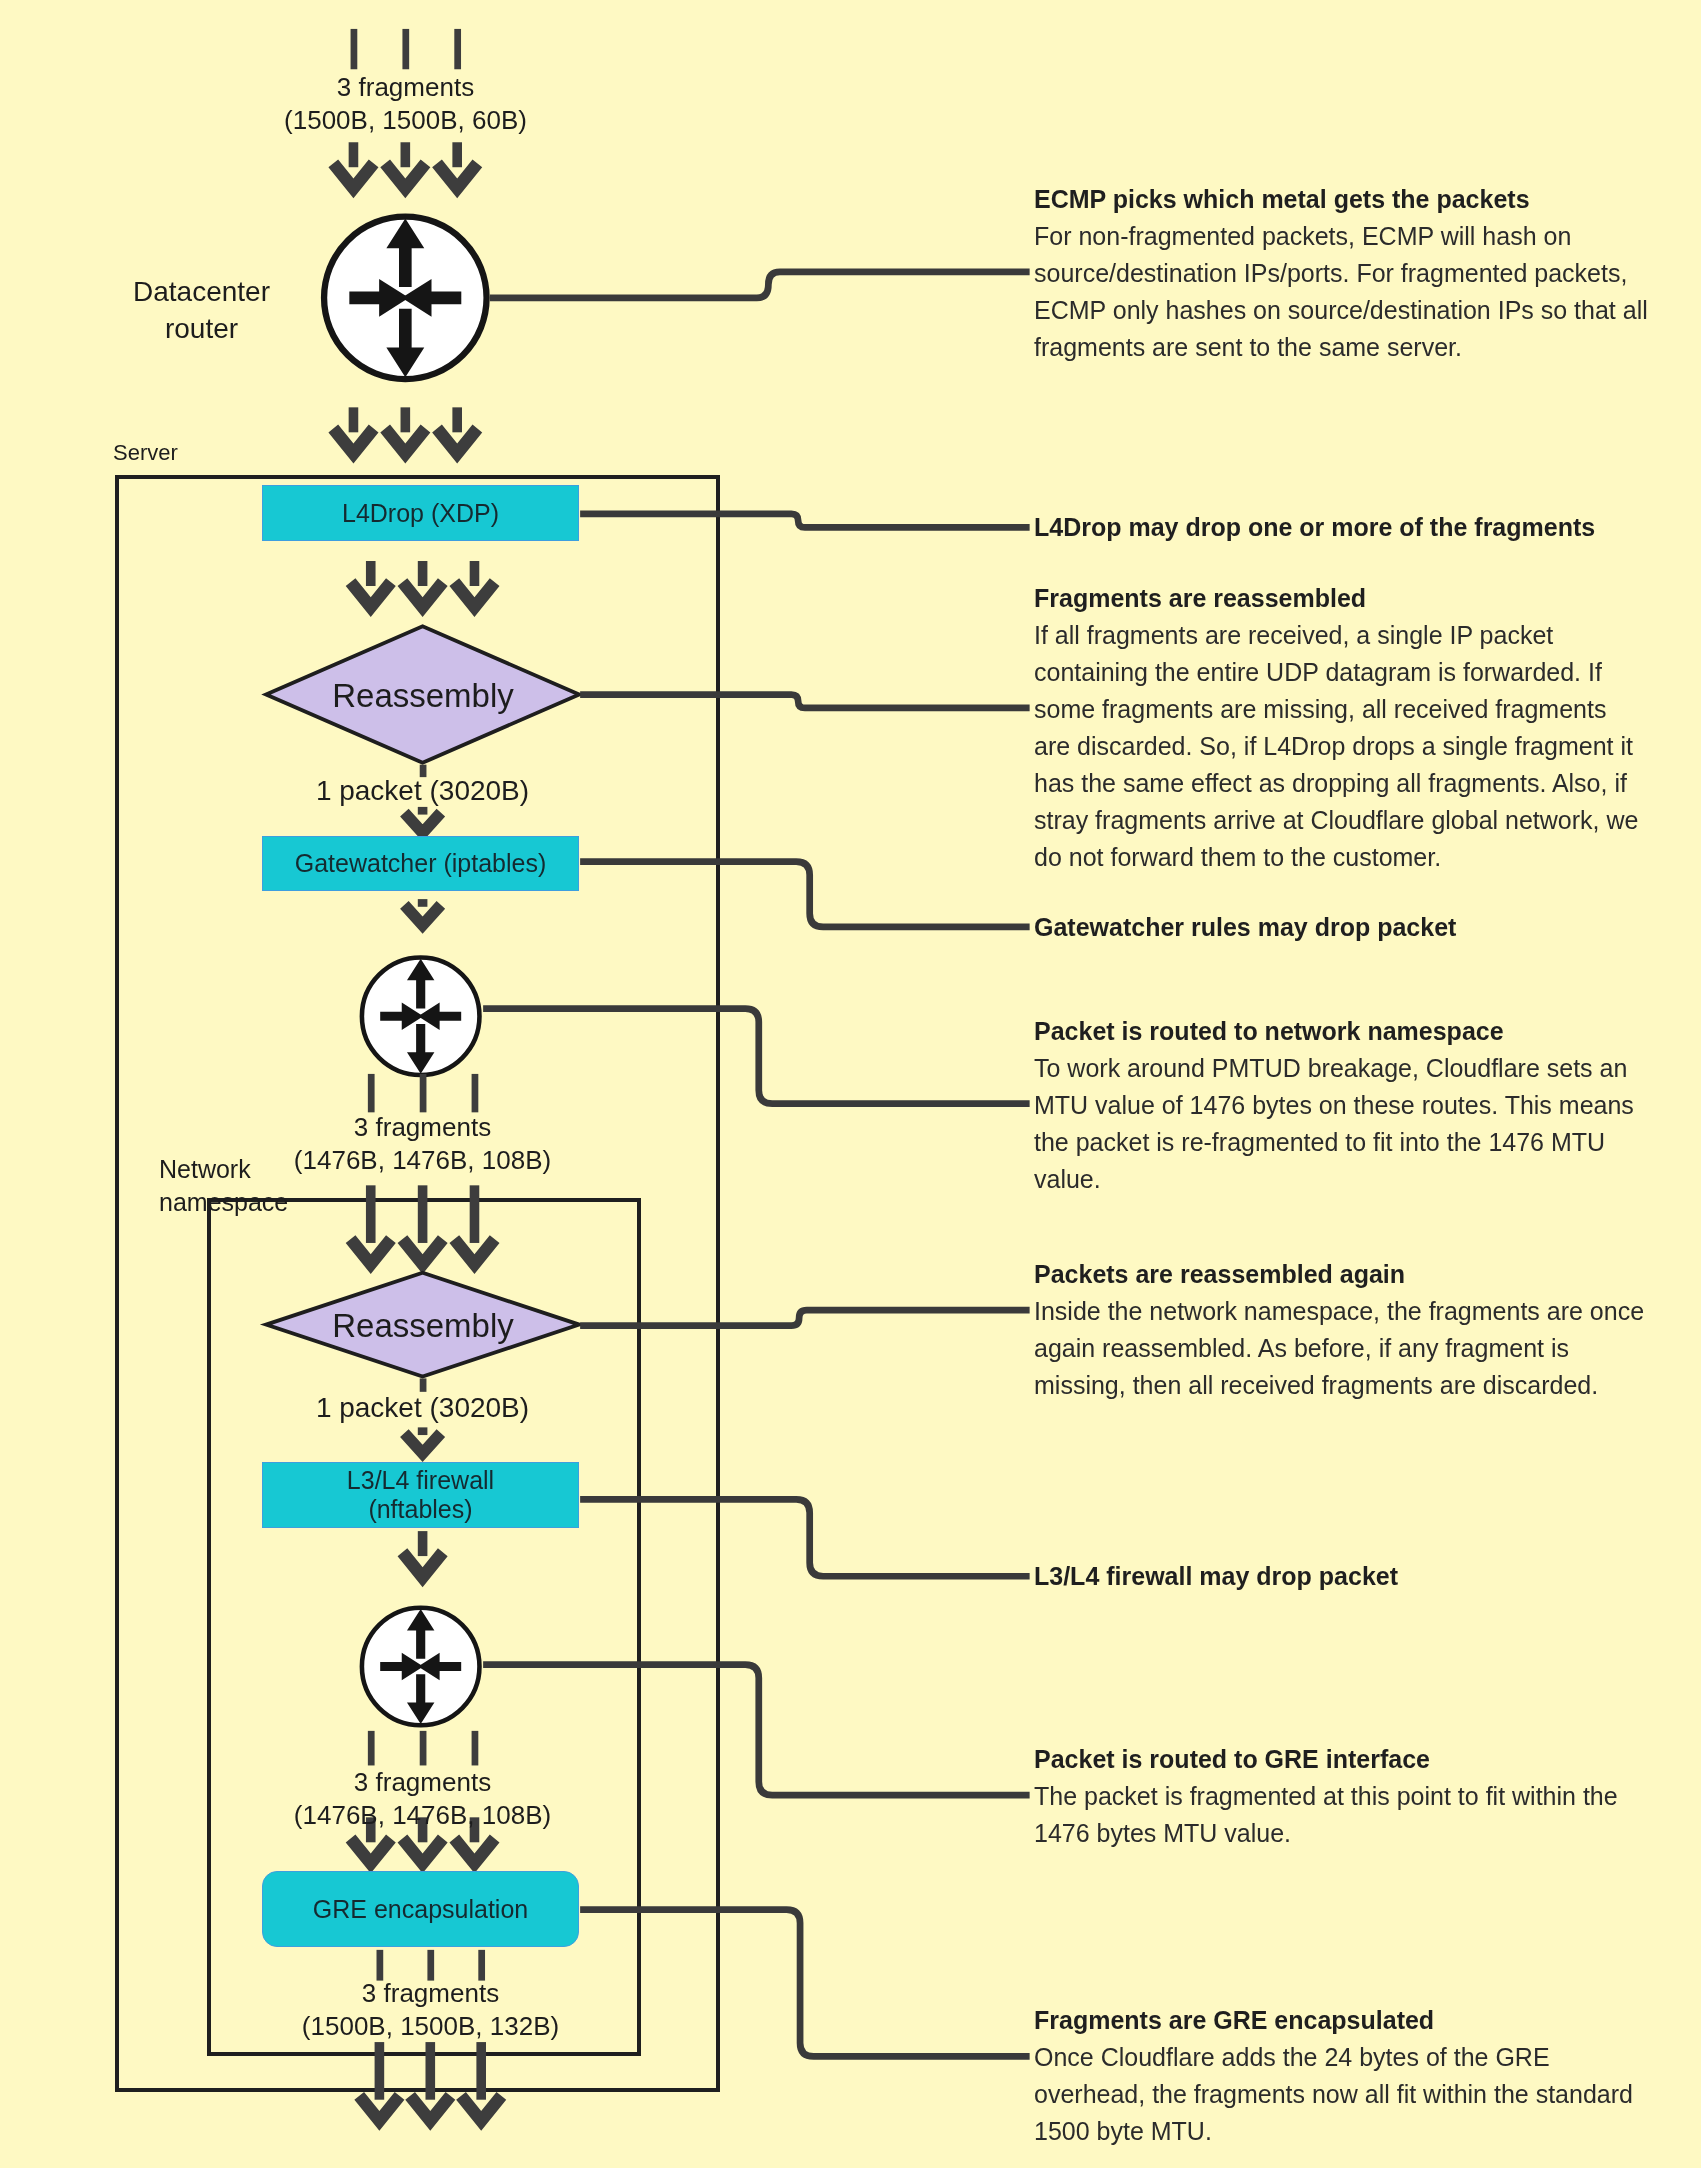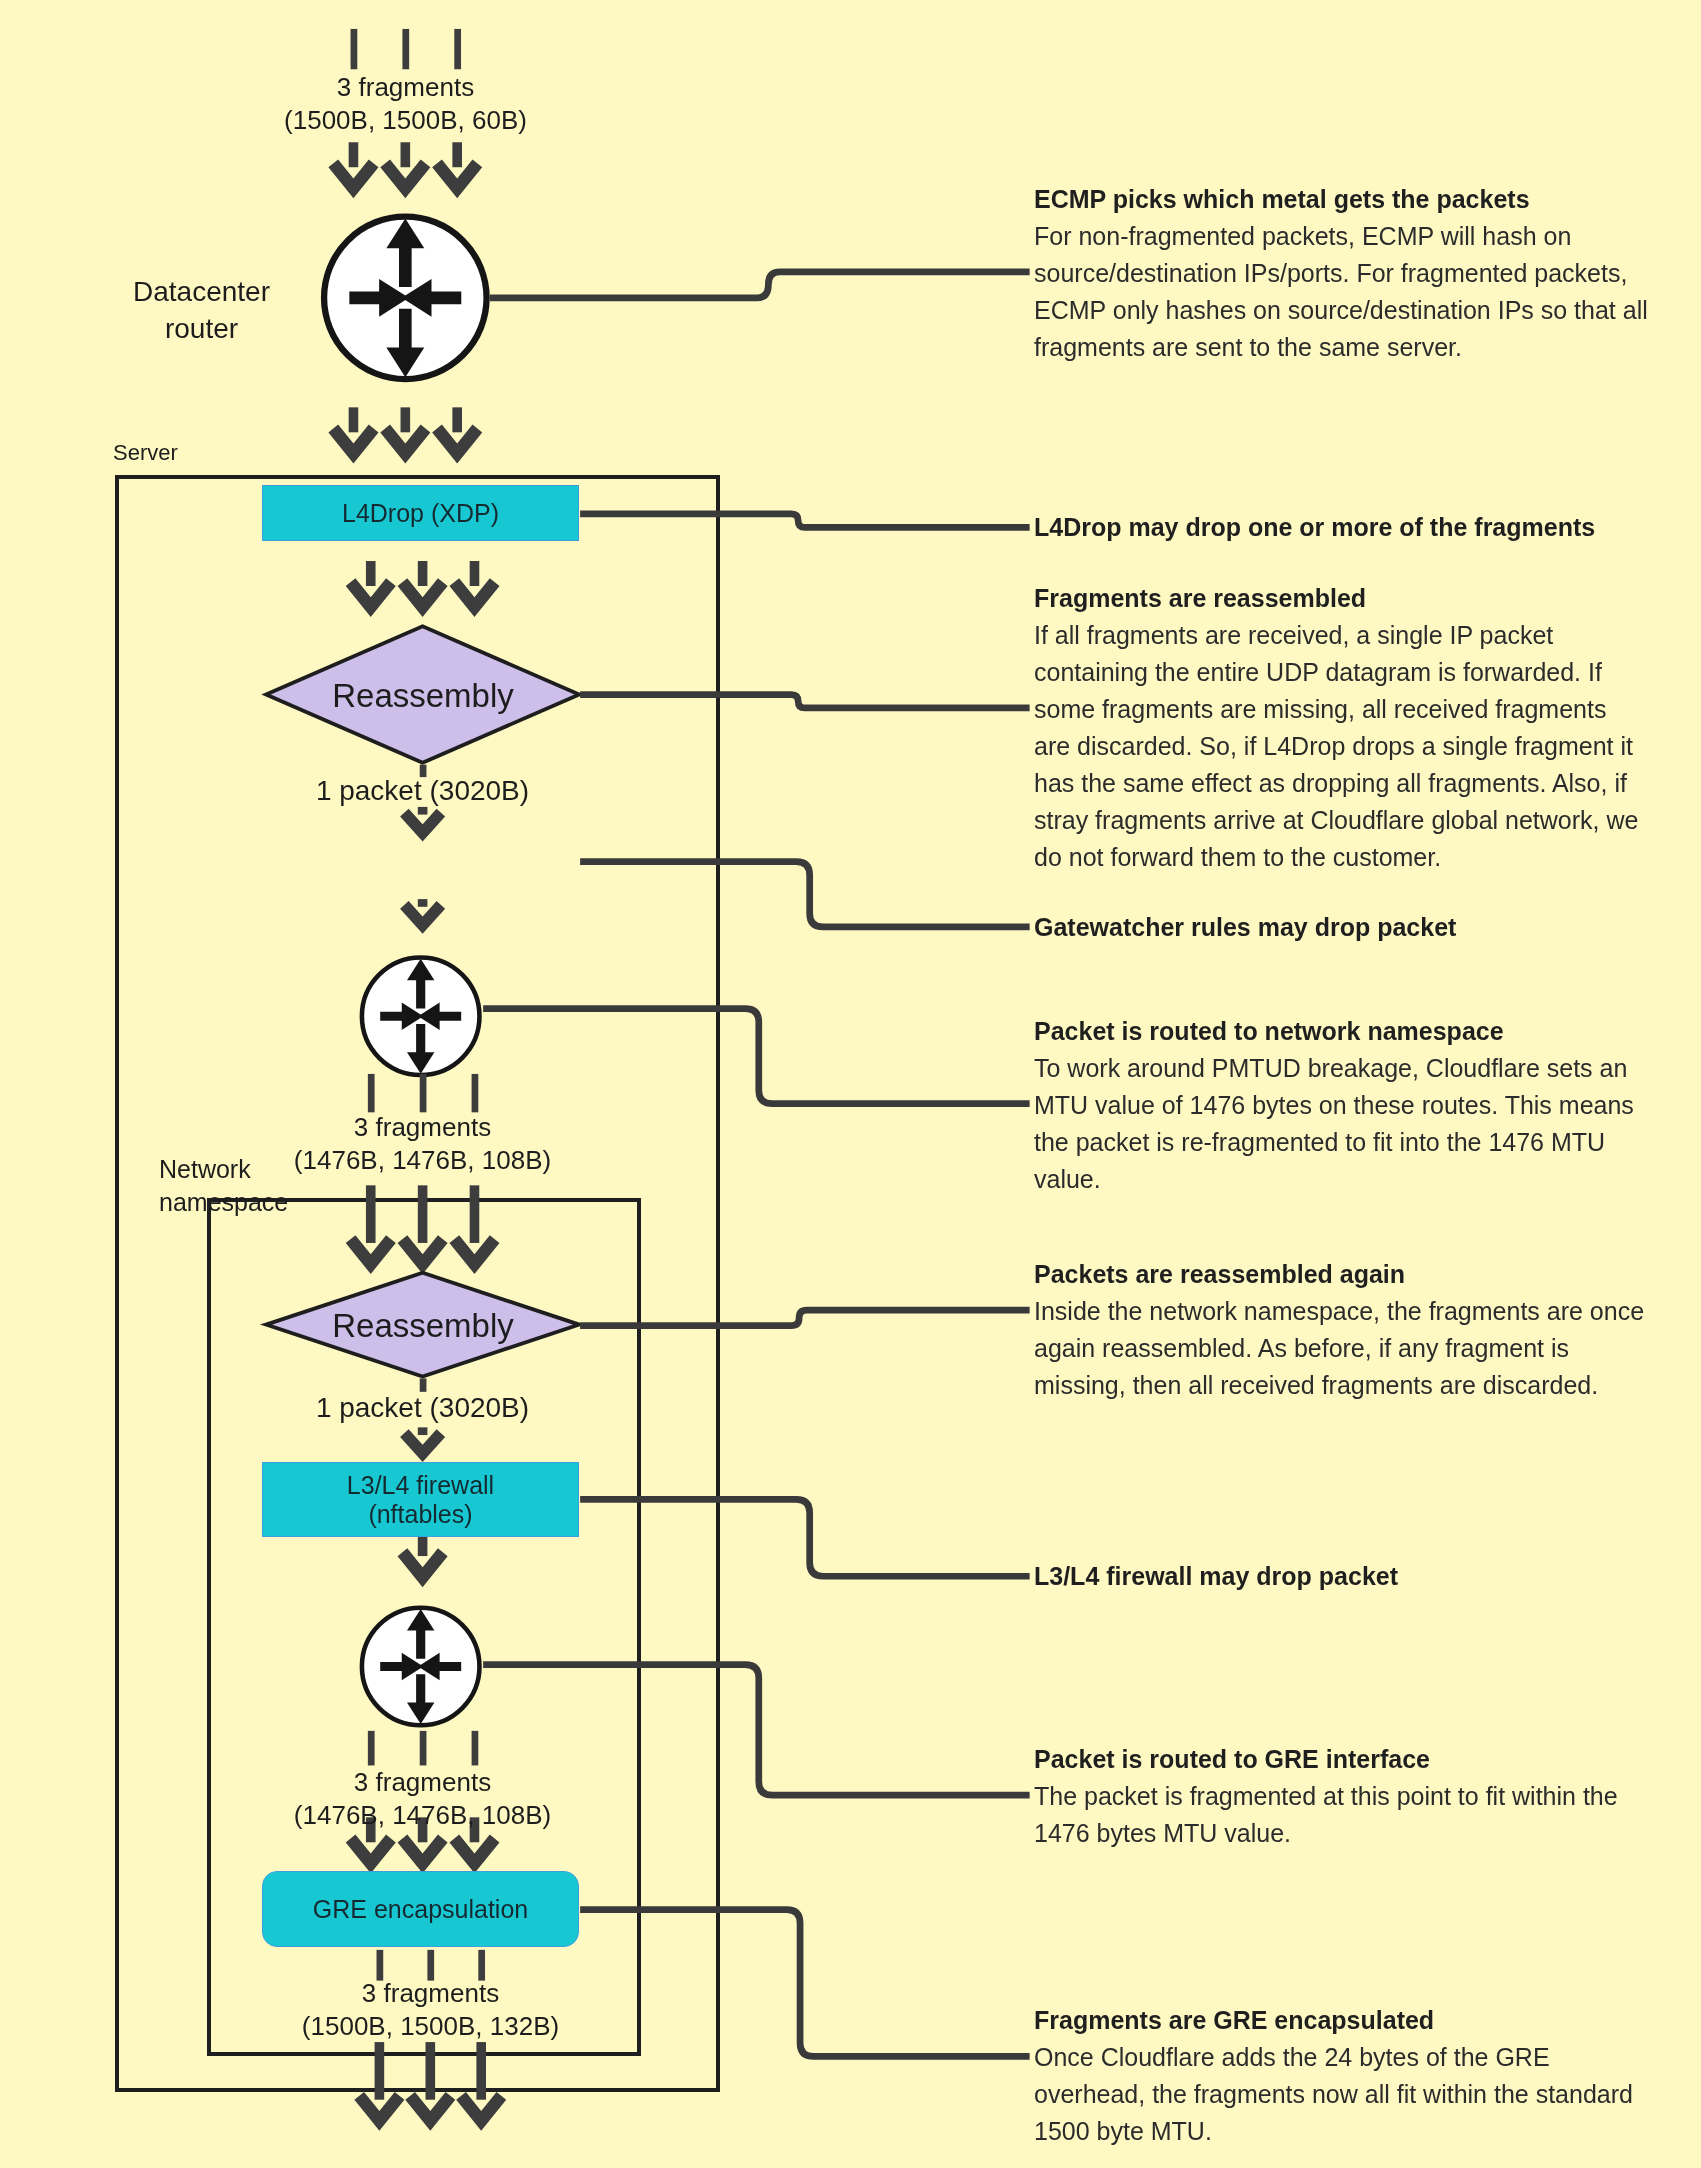--- a/index.html
+++ b/index.html
@@ -142,29 +142,30 @@
 
   <div class="lbl center pre fraglbl" style="left:242px;top:71px;width:327px;">3 fragments
 (1500B, 1500B, 60B)</div>
   <div class="lbl center pre" style="left:91px;top:273px;width:221px;font-size:28px;line-height:37px;">Datacenter
 router</div>
   <div class="lbl" style="left:113px;top:440px;width:192px;font-size:22px;">Server</div>
 
   <div class="cyanbox" style="left:262px;top:485px;width:317px;height:56px;text-align:center;">L4Drop (XDP)</div>
   <div class="dlabel" style="left:327px;top:678px;width:192px;height:35px;">Reassembly</div>
   <div class="lbl center packetlbl" style="left:259px;top:772px;width:327px;">1 packet (3020B)</div>
+  <div class="cyanbox" style="left:262px;top:836px;width:317px;height:55px;">Gatewatcher (iptables)</div>
 
   <div class="lbl center pre fraglbl" style="left:259px;top:1111px;width:327px;">3 fragments
 (1476B, 1476B, 108B)</div>
   <div class="lbl pre" style="left:159px;top:1153px;width:240px;font-size:25px;line-height:33px;">Network
 namespace</div>
 
   <div class="dlabel" style="left:327px;top:1308px;width:192px;height:35px;">Reassembly</div>
   <div class="lbl center packetlbl" style="left:259px;top:1389px;width:327px;">1 packet (3020B)</div>
-  <div class="cyanbox pre" style="left:262px;top:1462px;width:317px;height:75px;">L3/L4 firewall
+  <div class="cyanbox pre" style="left:262px;top:1462px;width:317px;height:66px;">L3/L4 firewall
 (nftables)</div>
 
   <div class="lbl center pre fraglbl" style="left:259px;top:1766px;width:327px;">3 fragments
 (1476B, 1476B, 108B)</div>
   <div class="cyanbox" style="left:262px;top:1871px;width:317px;height:76px;border-radius:15px;">GRE encapsulation</div>
   <div class="lbl center pre fraglbl" style="left:267px;top:1977px;width:327px;">3 fragments
 (1500B, 1500B, 132B)</div>
 
   <div class="ann" style="top:181px;">
     <div class="ann-h">ECMP picks which metal gets the packets</div>

